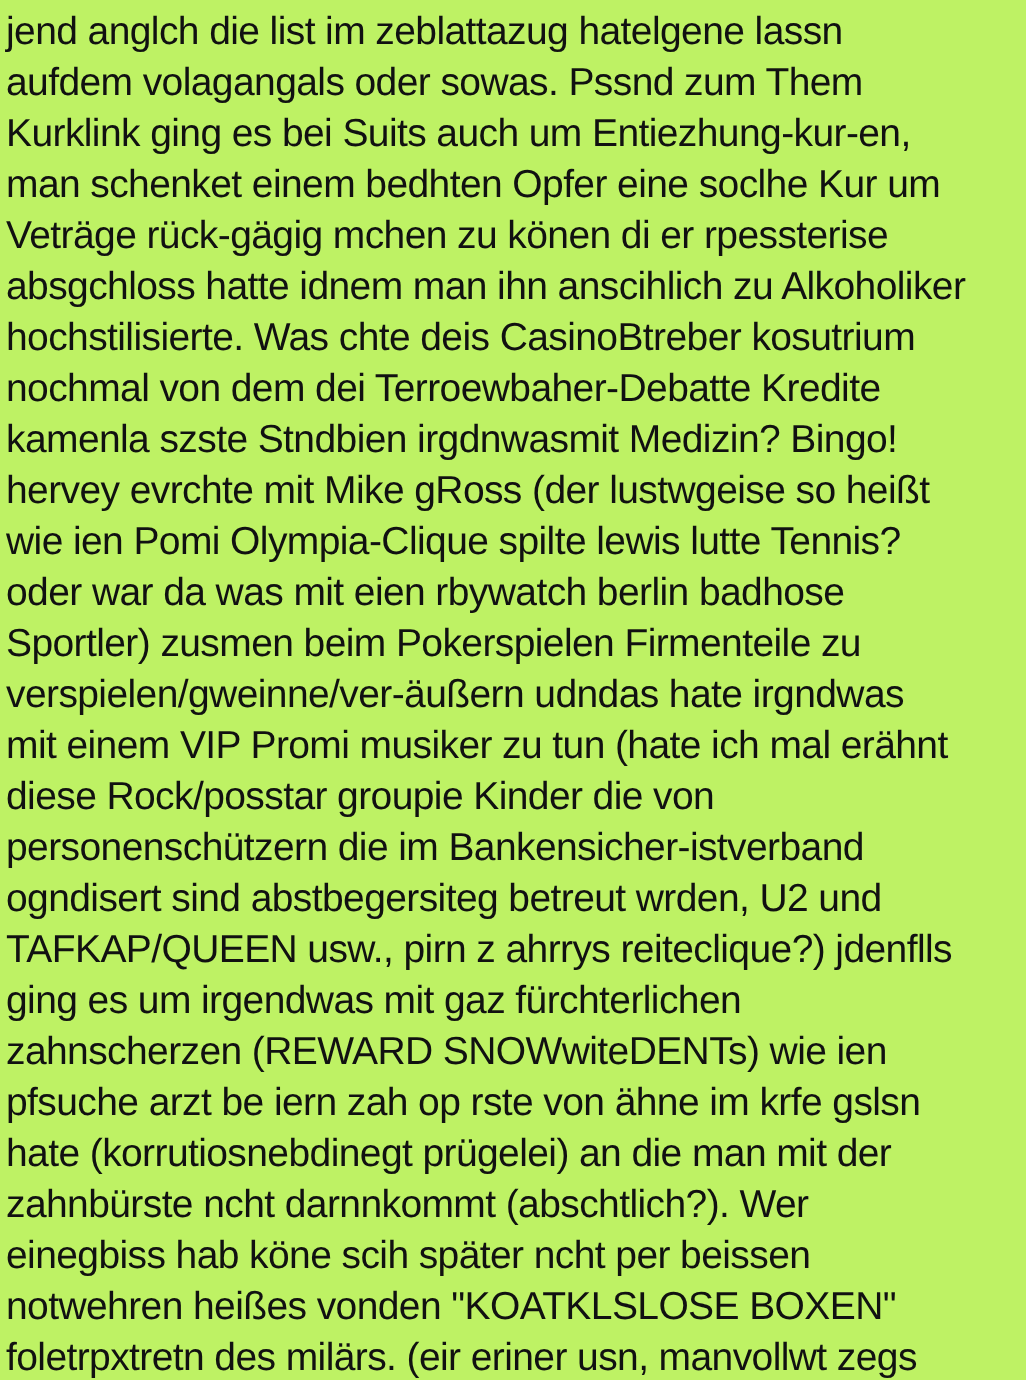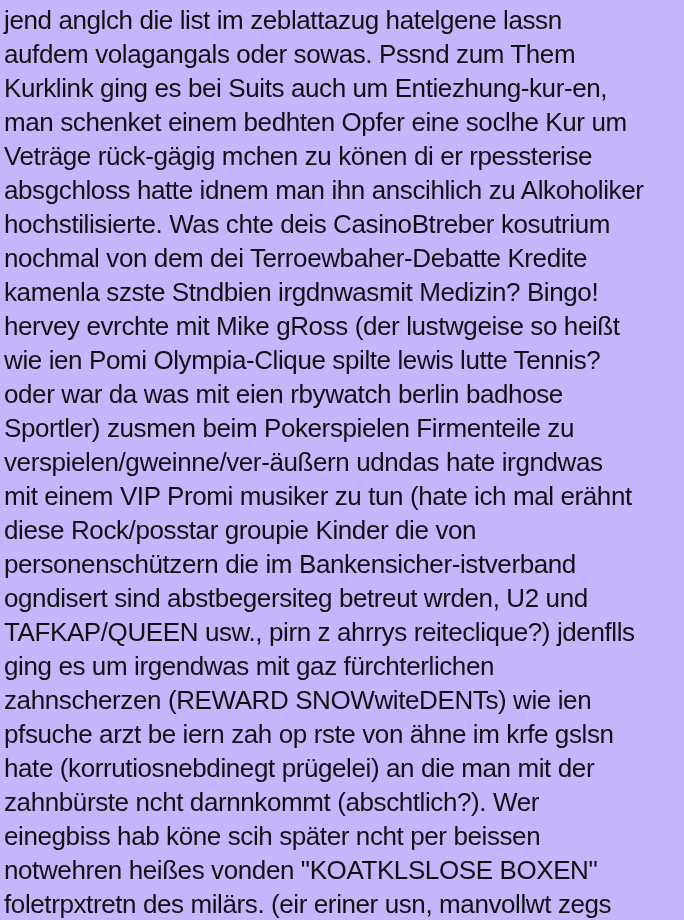--- a/index.html
+++ b/index.html
@@ -2,21 +2,21 @@
 <html><head>
 <meta charset="utf-8">
 <style>
   html, body {
     margin: 0;
     padding: 0;
   }
   .page {
     width: 684px;
     height: 920px;
-    background: #c4b5fd;
+    background: #bef264;
     overflow: hidden;
     box-sizing: border-box;
   }
   .doc-text {
     font-family: "Liberation Sans", "DejaVu Sans", sans-serif;
     font-size: 26px;
     line-height: 34px;
     letter-spacing: -0.4px;
     color: #111111;
     white-space: pre;

